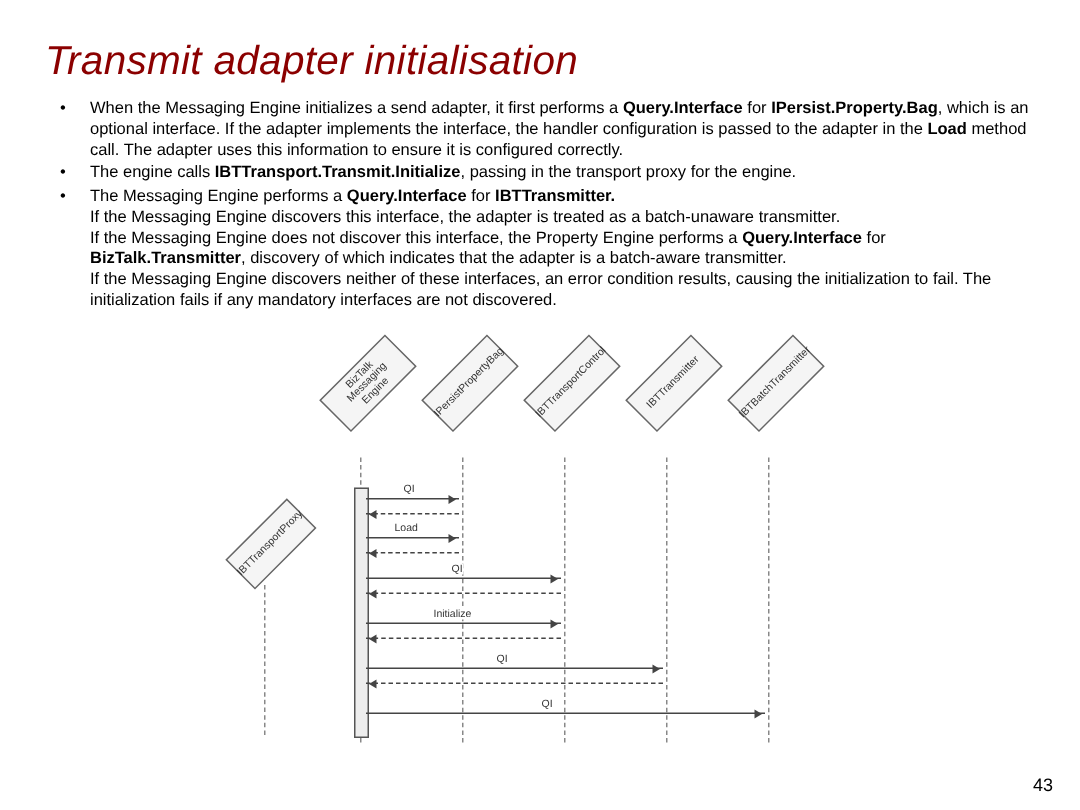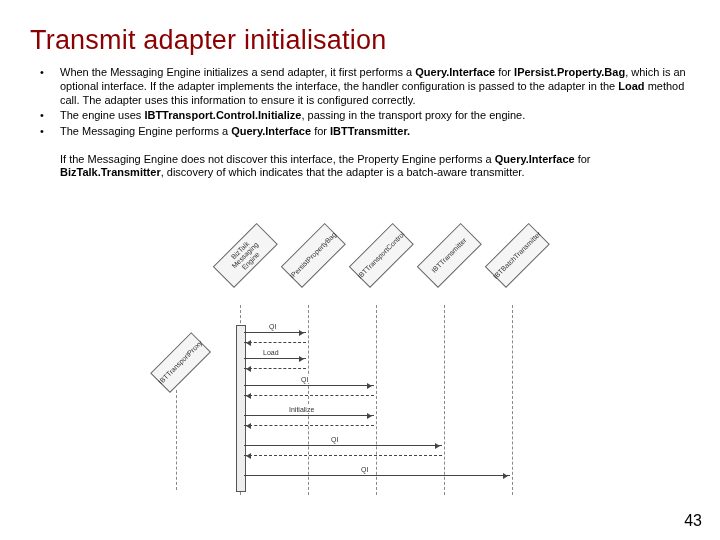--- a/index.html
+++ b/index.html
@@ -18,20 +18,21 @@
     height: 540px;
     box-sizing: border-box;
     padding: 20px 30px 0 30px;
   }
   .title {
     font-size: 27px;
     font-weight: 400;
     color: #8b0000;
     margin: 5px 0 10px 0;
     letter-spacing: 0.2px;
+    font-style: italic;
   }
   .bullets {
     font-size: 11px;
     line-height: 1.25;
     margin: 0 0 0 0;
     padding: 0;
     list-style: none;
   }
   .bullets > li {
     position: relative;
@@ -43,21 +44,21 @@
     position: absolute;
     left: 10px;
     top: 0;
     font-size: 11px;
   }
   .b { font-weight: 700; }
   .page-num {
     position: absolute;
     right: 18px;
     bottom: 10px;
-    font-size: 16px;
+    font-size: 12px;
     color: #000;
   }
   .diagram {
     position: absolute;
     left: 200px;
     top: 270px;
     width: 400px;
     height: 230px;
   }
   .lifeline {
@@ -140,26 +141,27 @@
 <body>
 
 <div class="slide">
   <h1 class="title">Transmit adapter initialisation</h1>
 
   <ul class="bullets">
     <li>
       <span>When the Messaging Engine initializes a send adapter, it first performs a </span><span class="b">Query.Interface</span><span> for </span><span class="b">IPersist.Property.Bag</span><span>, which is an optional interface. If the adapter implements the interface, the handler configuration is passed to the adapter in the </span><span class="b">Load</span><span> method call. The adapter uses this information to ensure it is configured correctly.</span>
     </li>
     <li>
-      <span>The engine uses </span><span class="b">IBTTransport.Control.Initialize</span><span>, passing in the transport proxy for the engine.</span>
+      <span>The engine calls </span><span class="b">IBTTransport.Transmit.Initialize</span><span>, passing in the transport proxy for the engine.</span>
     </li>
     <li>
       <span>The Messaging Engine performs a </span><span class="b">Query.Interface</span><span> for </span><span class="b">IBTTransmitter.</span><br>
-      <br>
+      <span>If the Messaging Engine discovers this interface, the adapter is treated as a batch-unaware transmitter.</span><br>
       <span>If the Messaging Engine does not discover this interface, the Property Engine performs a </span><span class="b">Query.Interface</span><span> for </span><span class="b">BizTalk.Transmitter</span><span>, discovery of which indicates that the adapter is a batch-aware transmitter.</span><br>
+      <span>If the Messaging Engine discovers neither of these interfaces, an error condition results, causing the initialization to fail. The initialization fails if any mandatory interfaces are not discovered.</span>
     </li>
   </ul>
 
   <div class="diagram">
 
     <div class="head" style="left:34px; top:-12px;">BizTalk Messaging Engine</div>
     <div class="head" style="left:102px; top:-12px;">IPersistPropertyBag</div>
     <div class="head" style="left:170px; top:-12px;">IBTTransportControl</div>
     <div class="head" style="left:238px; top:-12px;">IBTTransmitter</div>
     <div class="head" style="left:306px; top:-12px;">IBTBatchTransmitter</div>

